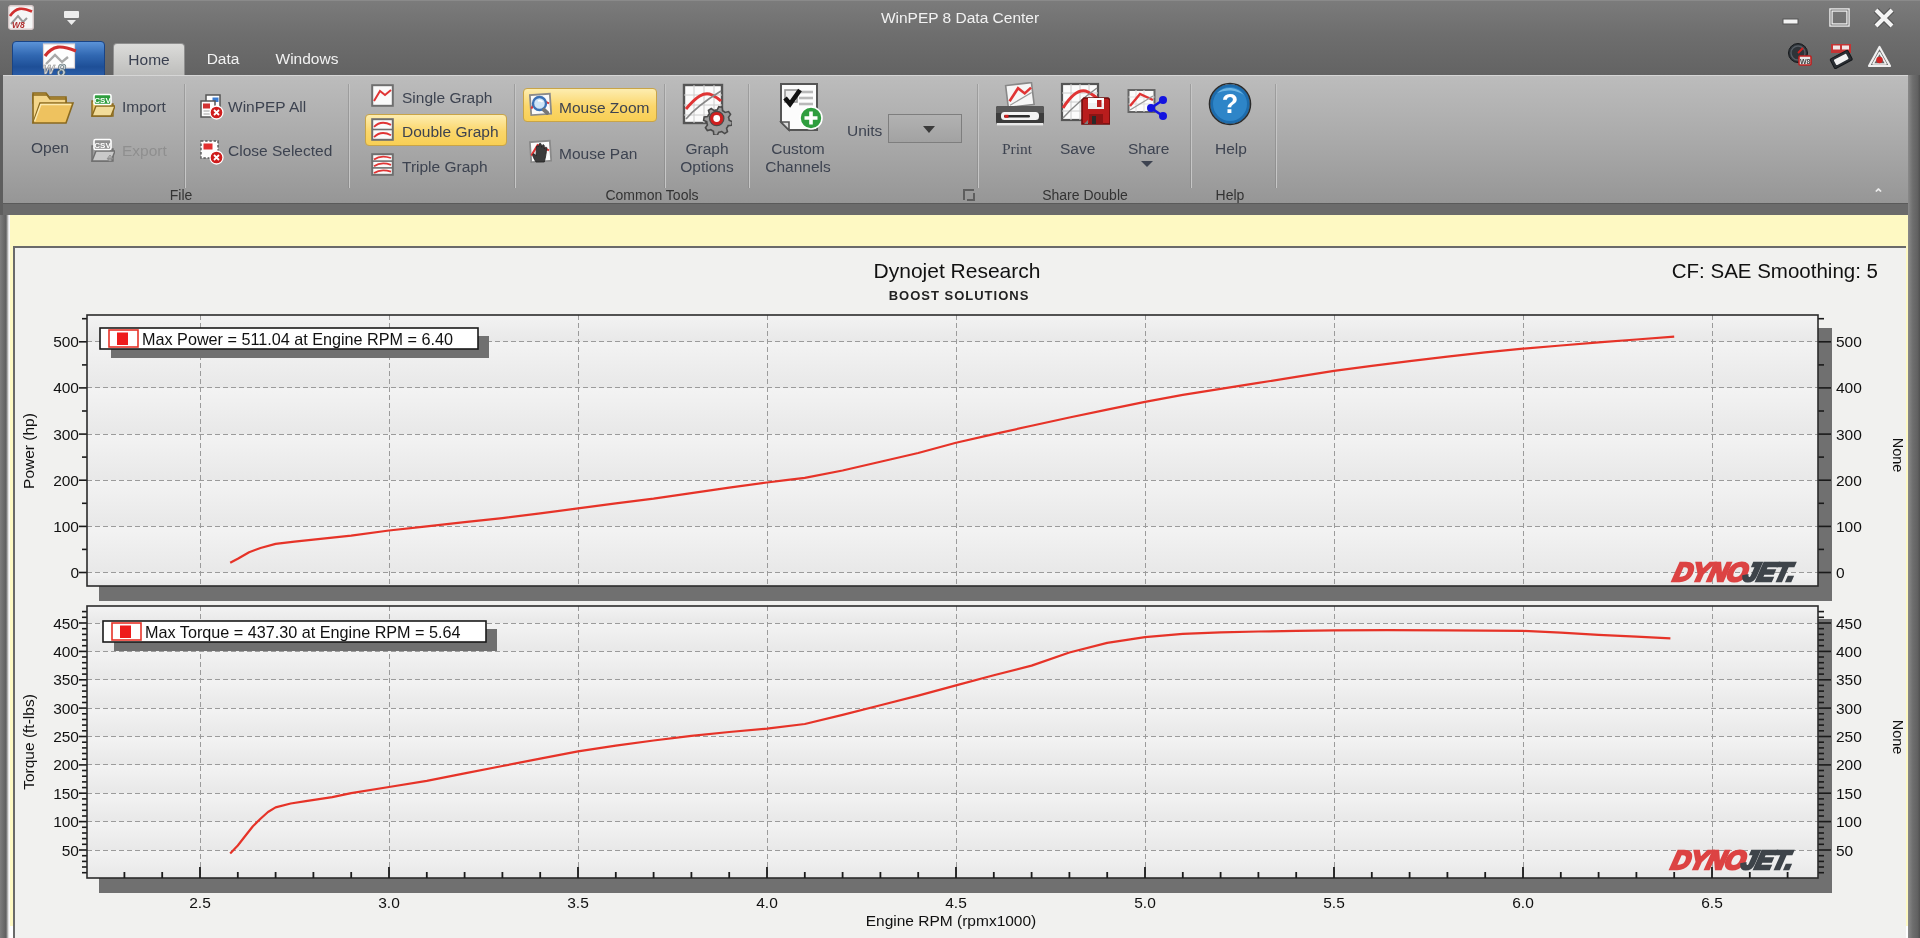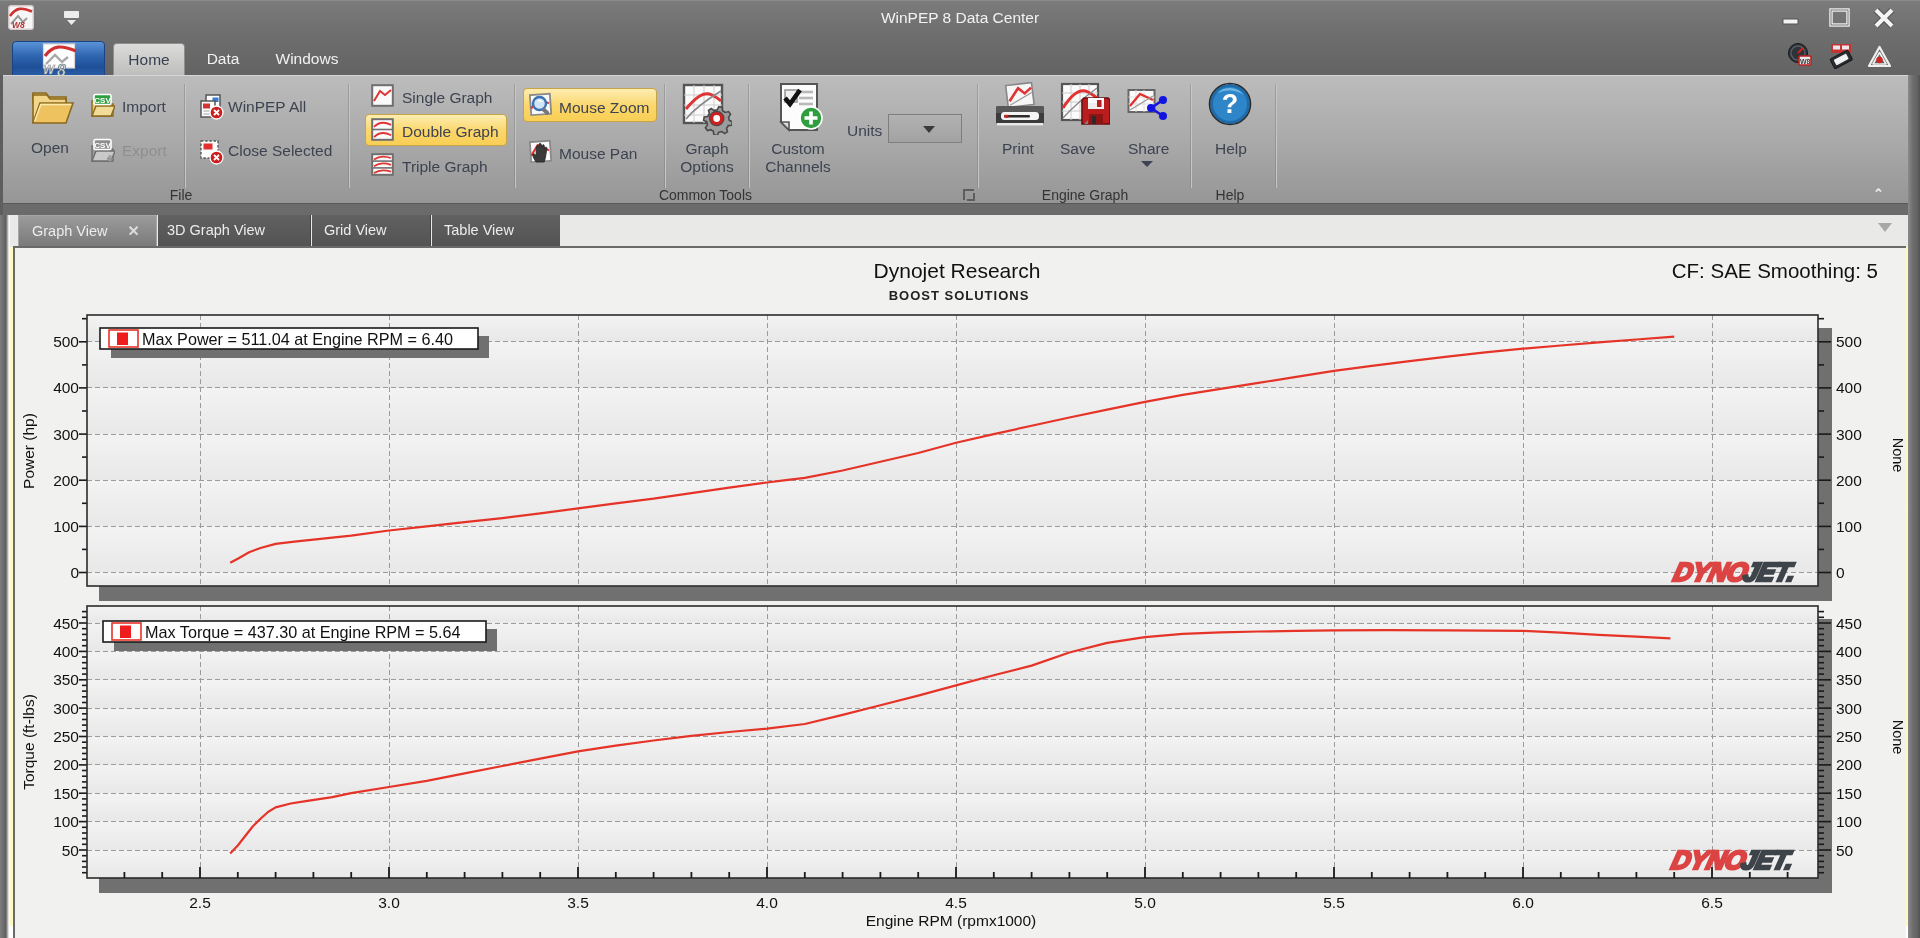--- a/index.html
+++ b/index.html
@@ -238,37 +238,37 @@
           </g>
 <rect x="12" y="8" width="12" height="12" fill="#efefef" stroke="#999" stroke-width="1.6"></rect>
 <path d="M12 16 l5 6 l10 -14" stroke="#111" stroke-width="4.6" fill="none"></path>
 <circle cx="38" cy="36" r="11" fill="#2f9e3f" stroke="#fff" stroke-width="1.6"></circle>
 <path d="M31.5 36 h13 M38 29.5 v13" stroke="#fff" stroke-width="3.6"></path>
 </svg></div>
     <div class="btxt" style="left:748px;top:64px;width:100px;text-align:center;">Custom<br>Channels</div>
     <div class="btxt" style="left:847px;top:46px;">Units</div>
     <div id="units"></div>
     <div id="dlaunch"></div>
-    <div class="glabel" style="left:552px;text-align:right;">Common Tools</div>
+    <div class="glabel" style="left:552px;">Common Tools</div>
     <div class="gsep" style="left:977px;"></div>
 
     <div class="abs" style="left:995px;top:6px;"><svg width="50" height="50" viewBox="0 0 50 50">
 <g transform="rotate(-7 25 14)">
             <rect x="12" y="2" width="26" height="22" fill="#f6f6f6" stroke="#888" stroke-width="1.6"></rect>
 <path d="M14 18 L24 6 L30 12 L37 7" stroke="#e03434" stroke-width="2.6" fill="none"></path>
 <path d="M14 22 L37 12" stroke="#999" stroke-width="1.2" fill="none"></path>
           </g>
 <path d="M3 24 h44 a2 2 0 0 1 2 2 v14 a2 2 0 0 1 -2 2 h-44 a2 2 0 0 1 -2 -2 v-14 a2 2 0 0 1 2 -2 z" fill="#3c3c3c"></path>
 <path d="M3 24 h44 a2 2 0 0 1 2 2 v5 h-48 v-5 a2 2 0 0 1 2 -2 z" fill="#585858"></path>
 <rect x="6" y="30" width="38" height="8" rx="3.5" fill="#f4f4f4"></rect>
 <rect x="9" y="33" width="26" height="2.6" rx="1.3" fill="#2d2d2d"></rect>
 <rect x="9.5" y="32.8" width="4" height="3" fill="#d02020"></rect>
 <rect x="2" y="41" width="46" height="2.4" fill="#e9e9e9"></rect>
 </svg></div>
-    <div class="btxt" style="left:1002px;top:64px;">Print</div>
+    <div class="btxt" style="left:1002px;top:64px;font-family:Liberation Serif, serif;">Print</div>
     <div class="abs" style="left:1060px;top:6px;"><svg width="50" height="52" viewBox="0 0 50 52">
 <rect x="2" y="2" width="36" height="36" fill="#fbfbfb" stroke="#555" stroke-width="2.2"></rect>
 <g stroke="#ccc" stroke-width="1">
             <line x1="2" y1="11" x2="38" y2="11"></line>
             <line x1="2" y1="20" x2="38" y2="20"></line>
             <line x1="2" y1="29" x2="38" y2="29"></line>
             <line x1="11" y1="2" x2="11" y2="38"></line>
             <line x1="20" y1="2" x2="20" y2="38"></line>
             <line x1="29" y1="2" x2="29" y2="38"></line>
           </g>
@@ -299,50 +299,38 @@
             <circle cx="24" cy="22" r="4"></circle>
             <circle cx="36" cy="14" r="4"></circle>
             <circle cx="36" cy="30" r="4"></circle>
           </g>
 <path d="M24 22 L36 14 M24 22 L36 30" stroke="#1414e0" stroke-width="2.6"></path>
 </svg></div>
     <div class="btxt" style="left:1128px;top:64px;">Share</div>
     <svg class="abs" style="left:1140px;top:84px;" width="14" height="8" viewBox="0 0 14 8">
         <path d="M1 1 h12 l-6 6 z" fill="#3d4350"></path>
       </svg>
-    <div class="glabel" style="left:985px;">Engine Graph</div>
+    <div class="glabel" style="left:985px;">Share Double</div>
     <div class="gsep" style="left:1190px;"></div>
 
     <div class="abs" style="left:1207px;top:5px;"><svg width="46" height="46" viewBox="0 0 46 46">
 <circle cx="23" cy="23" r="21" fill="#e8e8e8"></circle>
 <circle cx="23" cy="23" r="20" fill="#1d6cad"></circle>
 <circle cx="23" cy="23" r="17" fill="#2e85c8"></circle>
 <path d="M10 12 a17 15 0 0 1 27 2 a24 20 0 0 0 -27 -2 z" fill="#7fc0e8" opacity="0.8"></path>
 <text x="23" y="32" text-anchor="middle" font-family="Liberation Sans, sans-serif" font-weight="bold" font-size="27" fill="#fff">?</text>
 <circle cx="23" cy="23" r="20.5" fill="none" stroke="#2a2a2a" stroke-width="1.6"></circle>
 </svg></div>
     <div class="btxt" style="left:1215px;top:64px;">Help</div>
     <div class="glabel" style="left:1130px;">Help</div>
     <div class="gsep" style="left:1275px;"></div>
     <div id="chev">⌃</div>
   </div>
 
   <div id="midstrip"></div>
-  <div id="tabwell">
-    <div class="dtab active" style="left:18px;width:139px;">
-      <span style="margin-left:13px;">Graph View</span>
-      <span style="margin-left:16px;color:#dcdcdc;font-weight:bold;">✕</span></div>
-    <div class="dtab" style="left:158px;width:153px;border-right:1px solid #454545;">
-      <span style="margin-left:9px;">3D Graph View</span></div>
-    <div class="dtab" style="left:312px;width:119px;border-right:1px solid #454545;">
-      <span style="margin-left:12px;">Grid View</span></div>
-    <div class="dtab" style="left:432px;width:128px;">
-      <span style="margin-left:12px;">Table View</span></div>
-    <div id="mdiarrow"></div>
-  </div>
 
   <div id="page"></div>
   <div id="lframe"></div>
   <div id="lsliver"></div>
   <div id="rframe"></div>
   <svg class="charts" width="1920" height="938" viewBox="0 0 1920 938">
       <defs>
         <linearGradient id="bandg" x1="0" y1="0" x2="0" y2="1">
           <stop offset="0" stop-color="#f3f3f3"></stop>
           <stop offset="1" stop-color="#e8e8e8"></stop>

